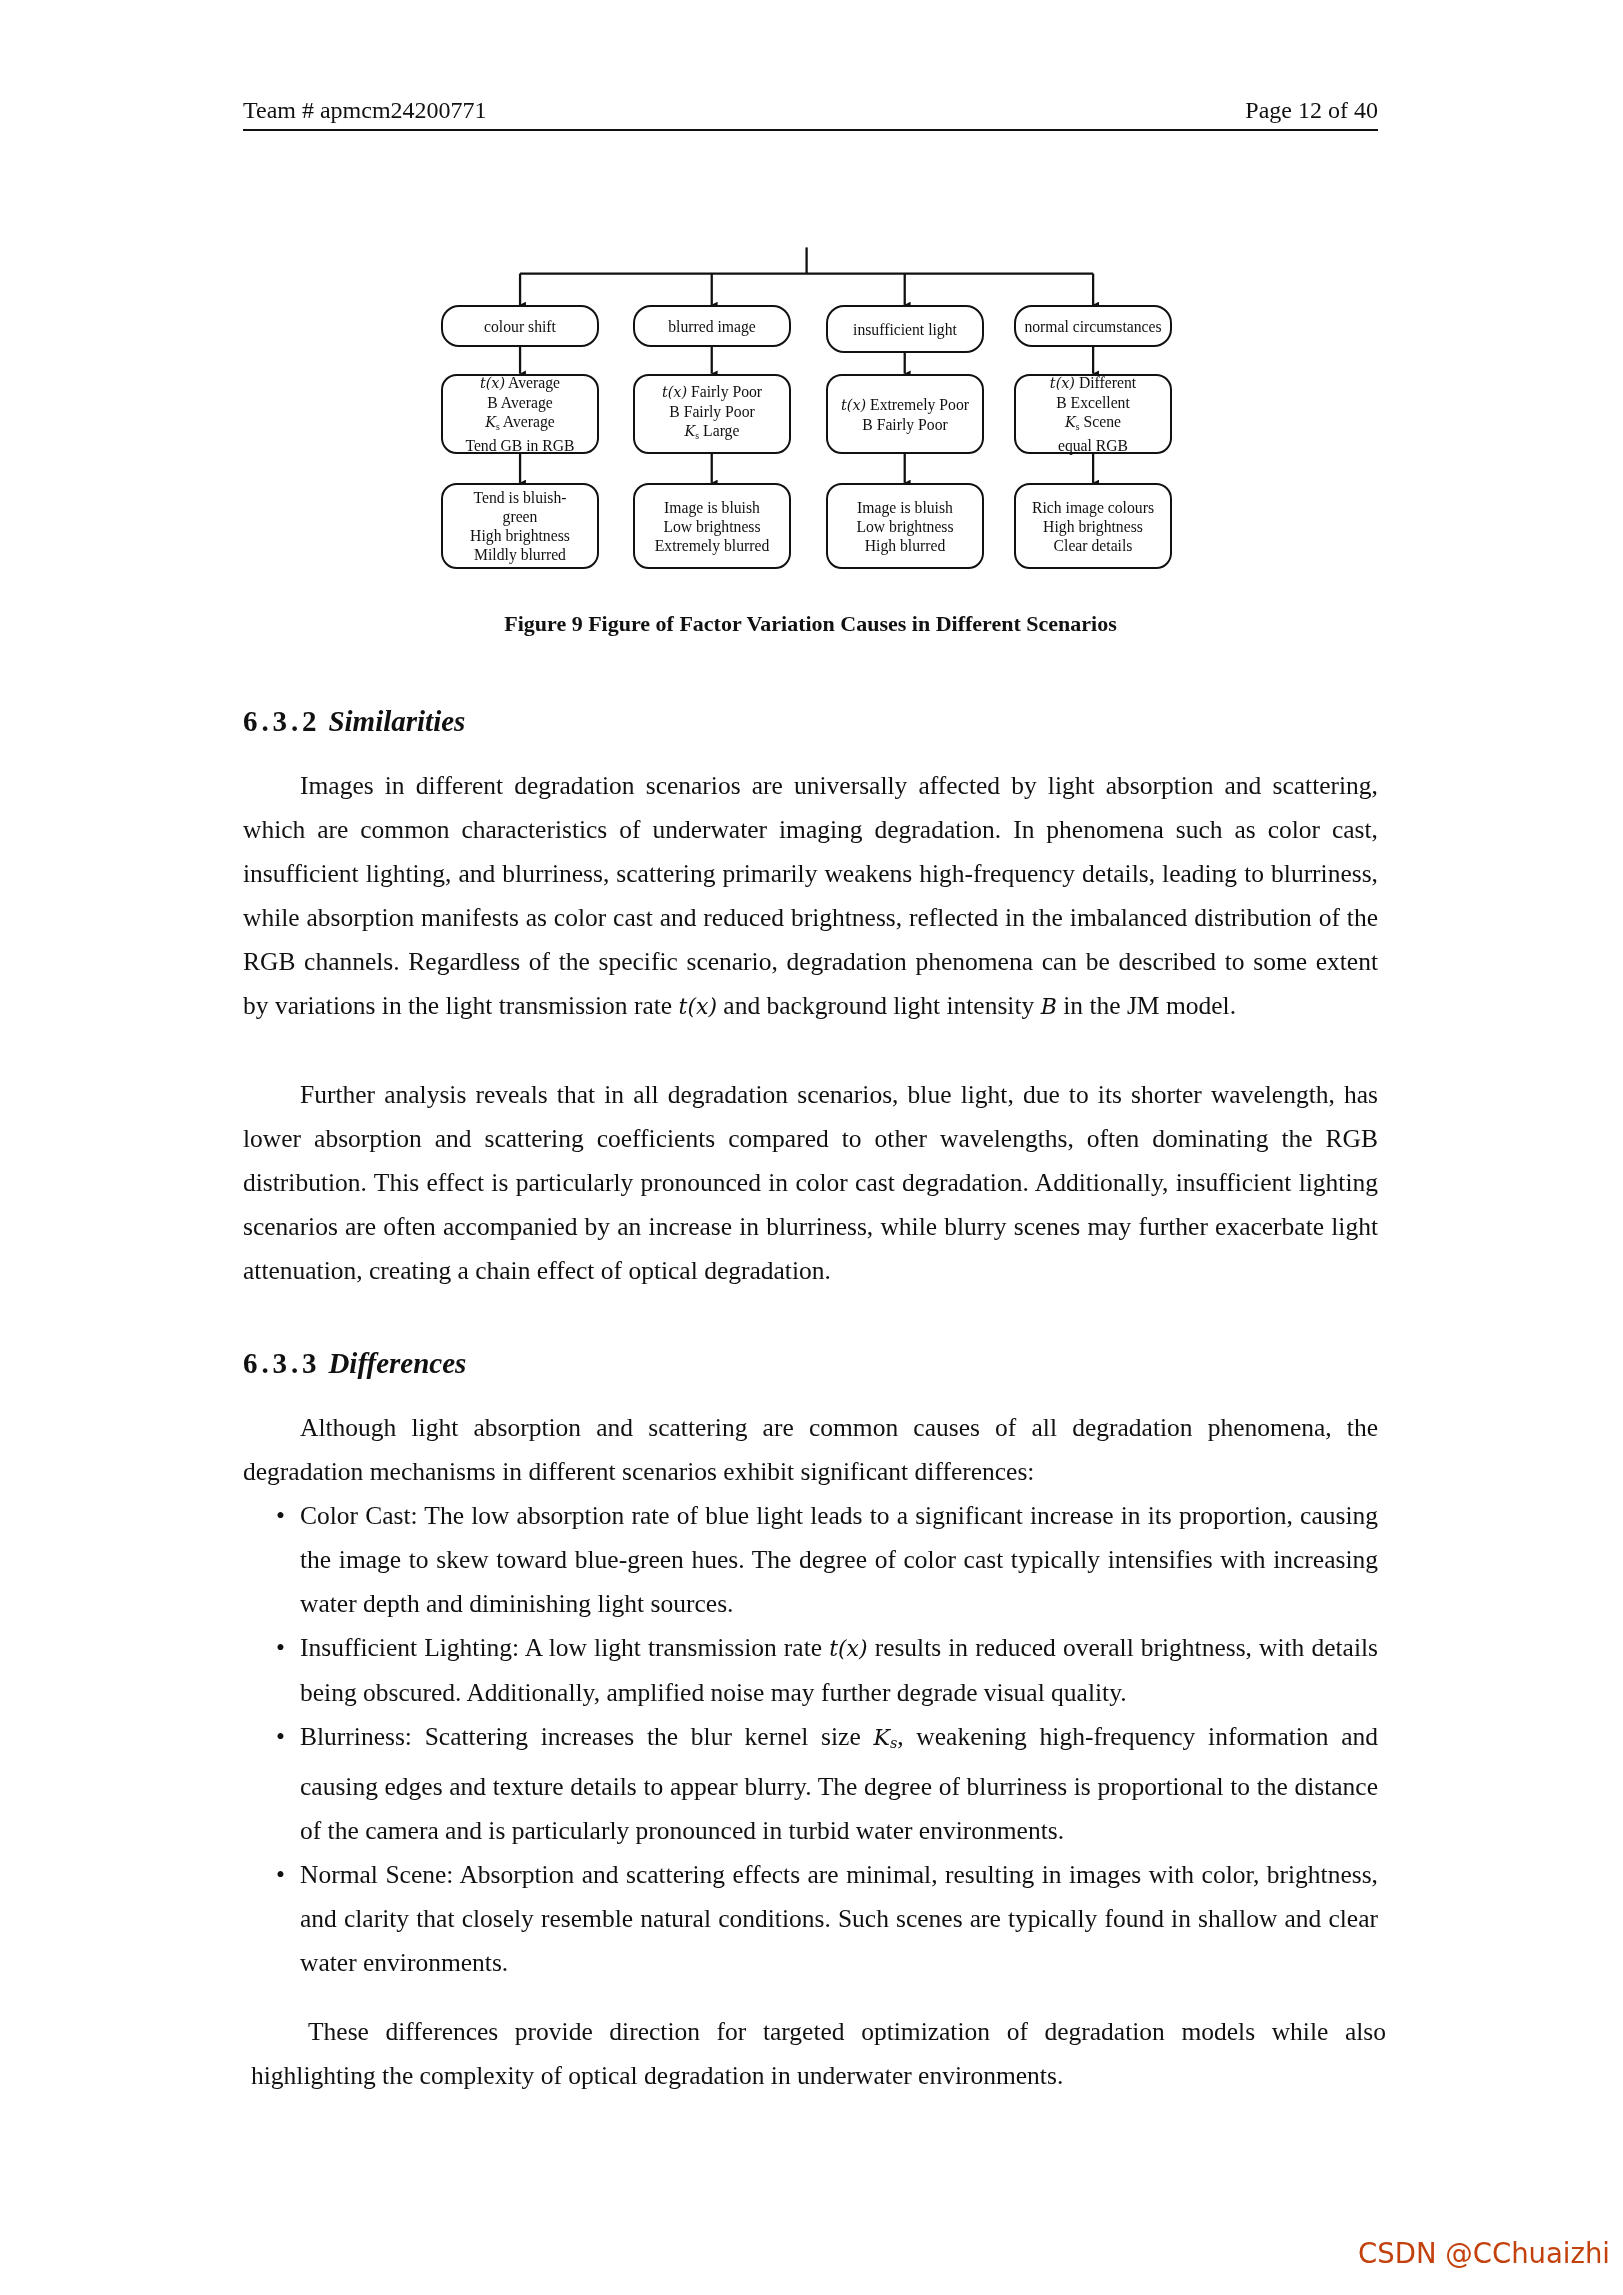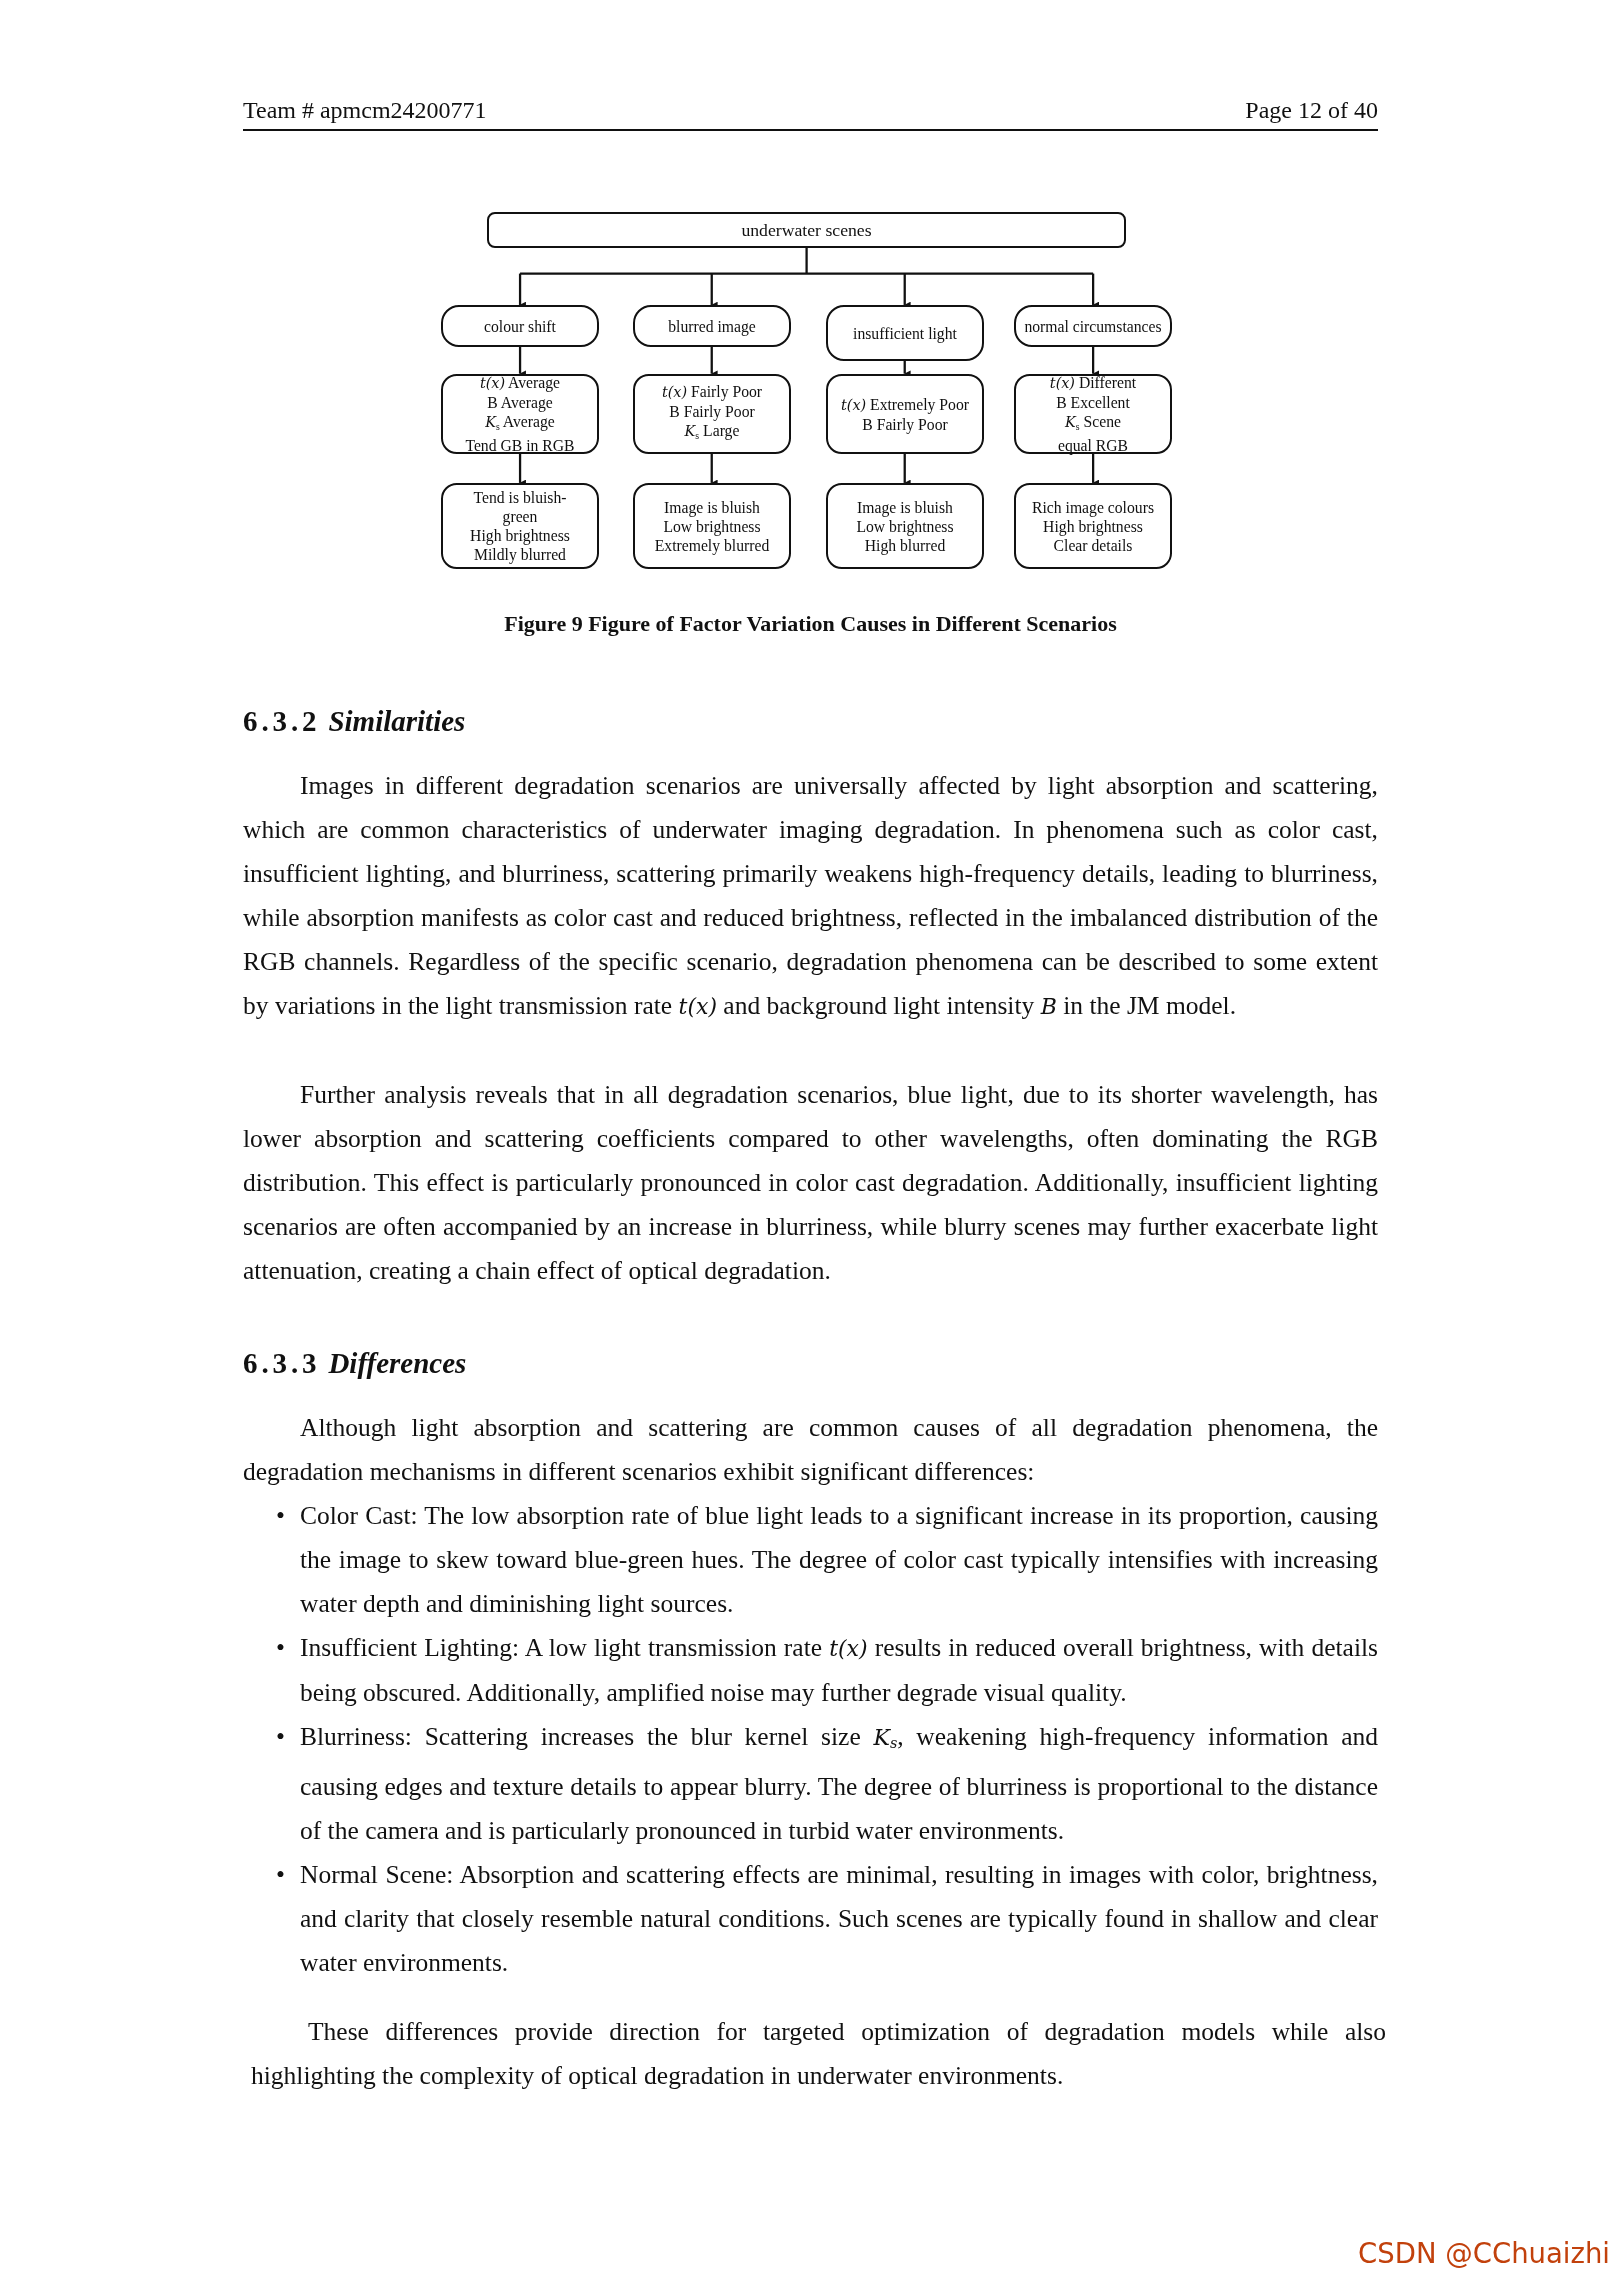--- a/index.html
+++ b/index.html
@@ -64,23 +64,20 @@
       <line x1="1088" y1="530" x2="1088" y2="571" marker-end="url(#arr)"></line>
       <line x1="1383" y1="530" x2="1383" y2="571" marker-end="url(#arr)"></line>
       <line x1="1671" y1="530" x2="1671" y2="571" marker-end="url(#arr)"></line>
       <line x1="795" y1="692" x2="795" y2="738" marker-end="url(#arr)"></line>
       <line x1="1088" y1="692" x2="1088" y2="738" marker-end="url(#arr)"></line>
       <line x1="1383" y1="692" x2="1383" y2="738" marker-end="url(#arr)"></line>
       <line x1="1671" y1="692" x2="1671" y2="738" marker-end="url(#arr)"></line>
     </g>
   </svg>
 
-  <div class="box root" style="left:487px;top:212px;width:639px;height:36px;">
-    <span>underwater scenes</span>
-  </div>
 
   <div class="box cat" style="left:441px;top:305px;width:158px;height:42px;">
     <span>colour shift</span>
   </div>
   <div class="box factors" style="left:441px;top:374px;width:158px;height:80px;">
     <div><span class="math">t(x)</span><span> Average</span></div>
     <div><span>B Average</span></div>
     <div><span class="math">K</span><span class="sub">s</span><span> Average</span></div>
     <div><span>Tend GB in RGB</span></div>
   </div>
@@ -98,21 +95,21 @@
     <div><span class="math">t(x)</span><span> Fairly Poor</span></div>
     <div><span>B Fairly Poor</span></div>
     <div><span class="math">K</span><span class="sub">s</span><span> Large</span></div>
   </div>
   <div class="box effects" style="left:633px;top:483px;width:158px;height:86px;">
     <div>Image is bluish</div>
     <div>Low brightness</div>
     <div>Extremely blurred</div>
   </div>
 
-  <div class="box cat" style="left:826px;top:305px;width:158px;height:56px;">
+  <div class="box cat" style="left:826px;top:305px;width:158px;height:48px;">
     <span>insufficient light</span>
   </div>
   <div class="box factors" style="left:826px;top:374px;width:158px;height:80px;">
     <div><span class="math">t(x)</span><span> Extremely Poor</span></div>
     <div><span>B Fairly Poor</span></div>
   </div>
   <div class="box effects" style="left:826px;top:483px;width:158px;height:86px;">
     <div>Image is bluish</div>
     <div>Low brightness</div>
     <div>High blurred</div>

